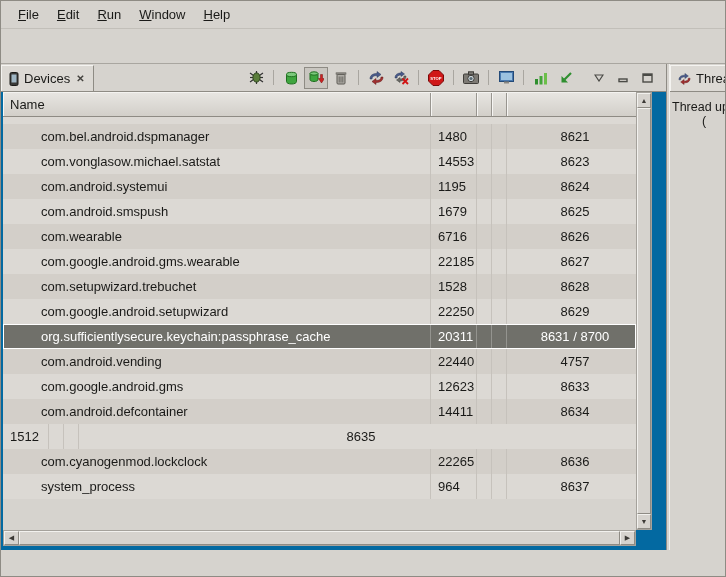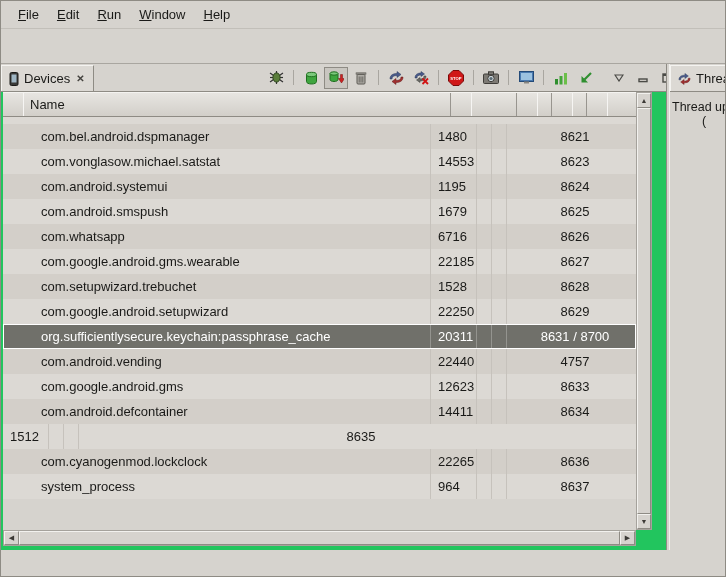--- a/index.html
+++ b/index.html
@@ -8,41 +8,41 @@
 
   
   .menubar{position:absolute;left:0;top:0;width:100%;height:27px;background:#d6d3ce;border-bottom:1px solid #c2bfb9;display:flex;align-items:center;padding-left:8px;}
   .menu-item{padding:4px 9px;cursor:default;}
   .menu-item u{text-decoration:underline;}
 
   
   .toolbar-strip{position:absolute;left:0;top:28px;width:100%;height:34px;background:#d6d3ce;border-bottom:1px solid #a9a6a0;}
 
   
-  .devices-panel{position:absolute;left:0;top:63px;width:665px;height:486px;background:#22c55e;padding-left:20px;}
+  .devices-panel{position:absolute;left:0;top:63px;width:665px;height:486px;background:#0369a1;}
   .sash{position:absolute;left:665px;top:63px;width:4px;height:486px;background:#d6d3ce;border-left:1px solid #8e8b84;border-right:1px solid #f2f1ee;box-sizing:border-box;}
   .threads-panel{position:absolute;left:669px;top:63px;width:57px;height:486px;background:#d6d3ce;overflow:hidden;}
 
   
   .tabbar{position:absolute;left:0;top:0;width:100%;height:28px;border-bottom:1px solid #8e8b84;display:flex;align-items:center;box-sizing:border-box;background:#d6d3ce;}
   .ctab{display:flex;align-items:center;gap:5px;height:26px;margin-top:1px;padding:0 7px;background:#dcd9d4;border-top:1px solid #f4f3f0;border-left:1px solid #f4f3f0;border-right:1px solid #8e8b84;box-sizing:border-box;white-space:nowrap;}
   .tab-close{font-size:10px;font-weight:bold;color:#44423e;padding:0 1px;cursor:default;}
   .spacer{flex:1;}
 
   
   .vtoolbar{display:flex;align-items:center;gap:1px;margin-right:12px;}
   .tbtn{width:24px;height:22px;display:flex;align-items:center;justify-content:center;border:1px solid transparent;box-sizing:border-box;}
   .tbtn.pressed{border:1px solid #8e8b84;background:#c9c6c0;}
   .tsep{width:1px;height:15px;background:#a9a6a0;margin:0 4px;}
   .winctrl{display:flex;align-items:center;gap:6px;margin-right:10px;}
   .wbtn{width:18px;height:18px;display:flex;align-items:center;justify-content:center;}
 
   
   .theader{position:absolute;left:2px;top:28px;width:633px;height:25px;display:flex;background:linear-gradient(#e7e5e1,#d2cfc9);border-bottom:1px solid #8e8b84;border-top:1px solid #f4f3f0;box-sizing:border-box;line-height:23px;}
-  .hcell{box-sizing:border-box;border-right:1px solid #98958f;border-left:1px solid #f6f5f3;padding-left:6px;overflow:hidden;white-space:nowrap;margin-left:20px;}
+  .hcell{box-sizing:border-box;border-right:1px solid #98958f;border-left:1px solid #f6f5f3;padding-left:6px;overflow:hidden;white-space:nowrap;}
   .hcell.name{width:428px;}
   .hcell.pid{width:46px;}
   .hcell.sp1,.hcell.sp2{width:15px;}
   .hcell.port{flex:1;border-right:none;}
 
   .tbody{position:absolute;left:2px;top:53px;width:633px;height:413px;overflow:hidden;background:#d6d3ce;}
   .row-spacer{height:7px;background:#dcd9d4;}
   .trow{display:flex;height:25px;line-height:25px;}
   .trow.even{background:#d3cfc9;}
   .trow.odd{background:#dcd9d4;}
@@ -275,21 +275,21 @@
           <div class="cell port">8624</div>
         </div>
         <div class="trow odd">
           <div class="cell name">com.android.smspush</div>
           <div class="cell pid">1679</div>
           <div class="cell sp1"></div>
           <div class="cell sp2"></div>
           <div class="cell port">8625</div>
         </div>
         <div class="trow even">
-          <div class="cell name">com.whatsapp</div>
+          <div class="cell name">com.wearable</div>
           <div class="cell pid">6716</div>
           <div class="cell sp1"></div>
           <div class="cell sp2"></div>
           <div class="cell port">8626</div>
         </div>
         <div class="trow odd">
           <div class="cell name">com.google.android.gms.wearable</div>
           <div class="cell pid">22185</div>
           <div class="cell sp1"></div>
           <div class="cell sp2"></div>

